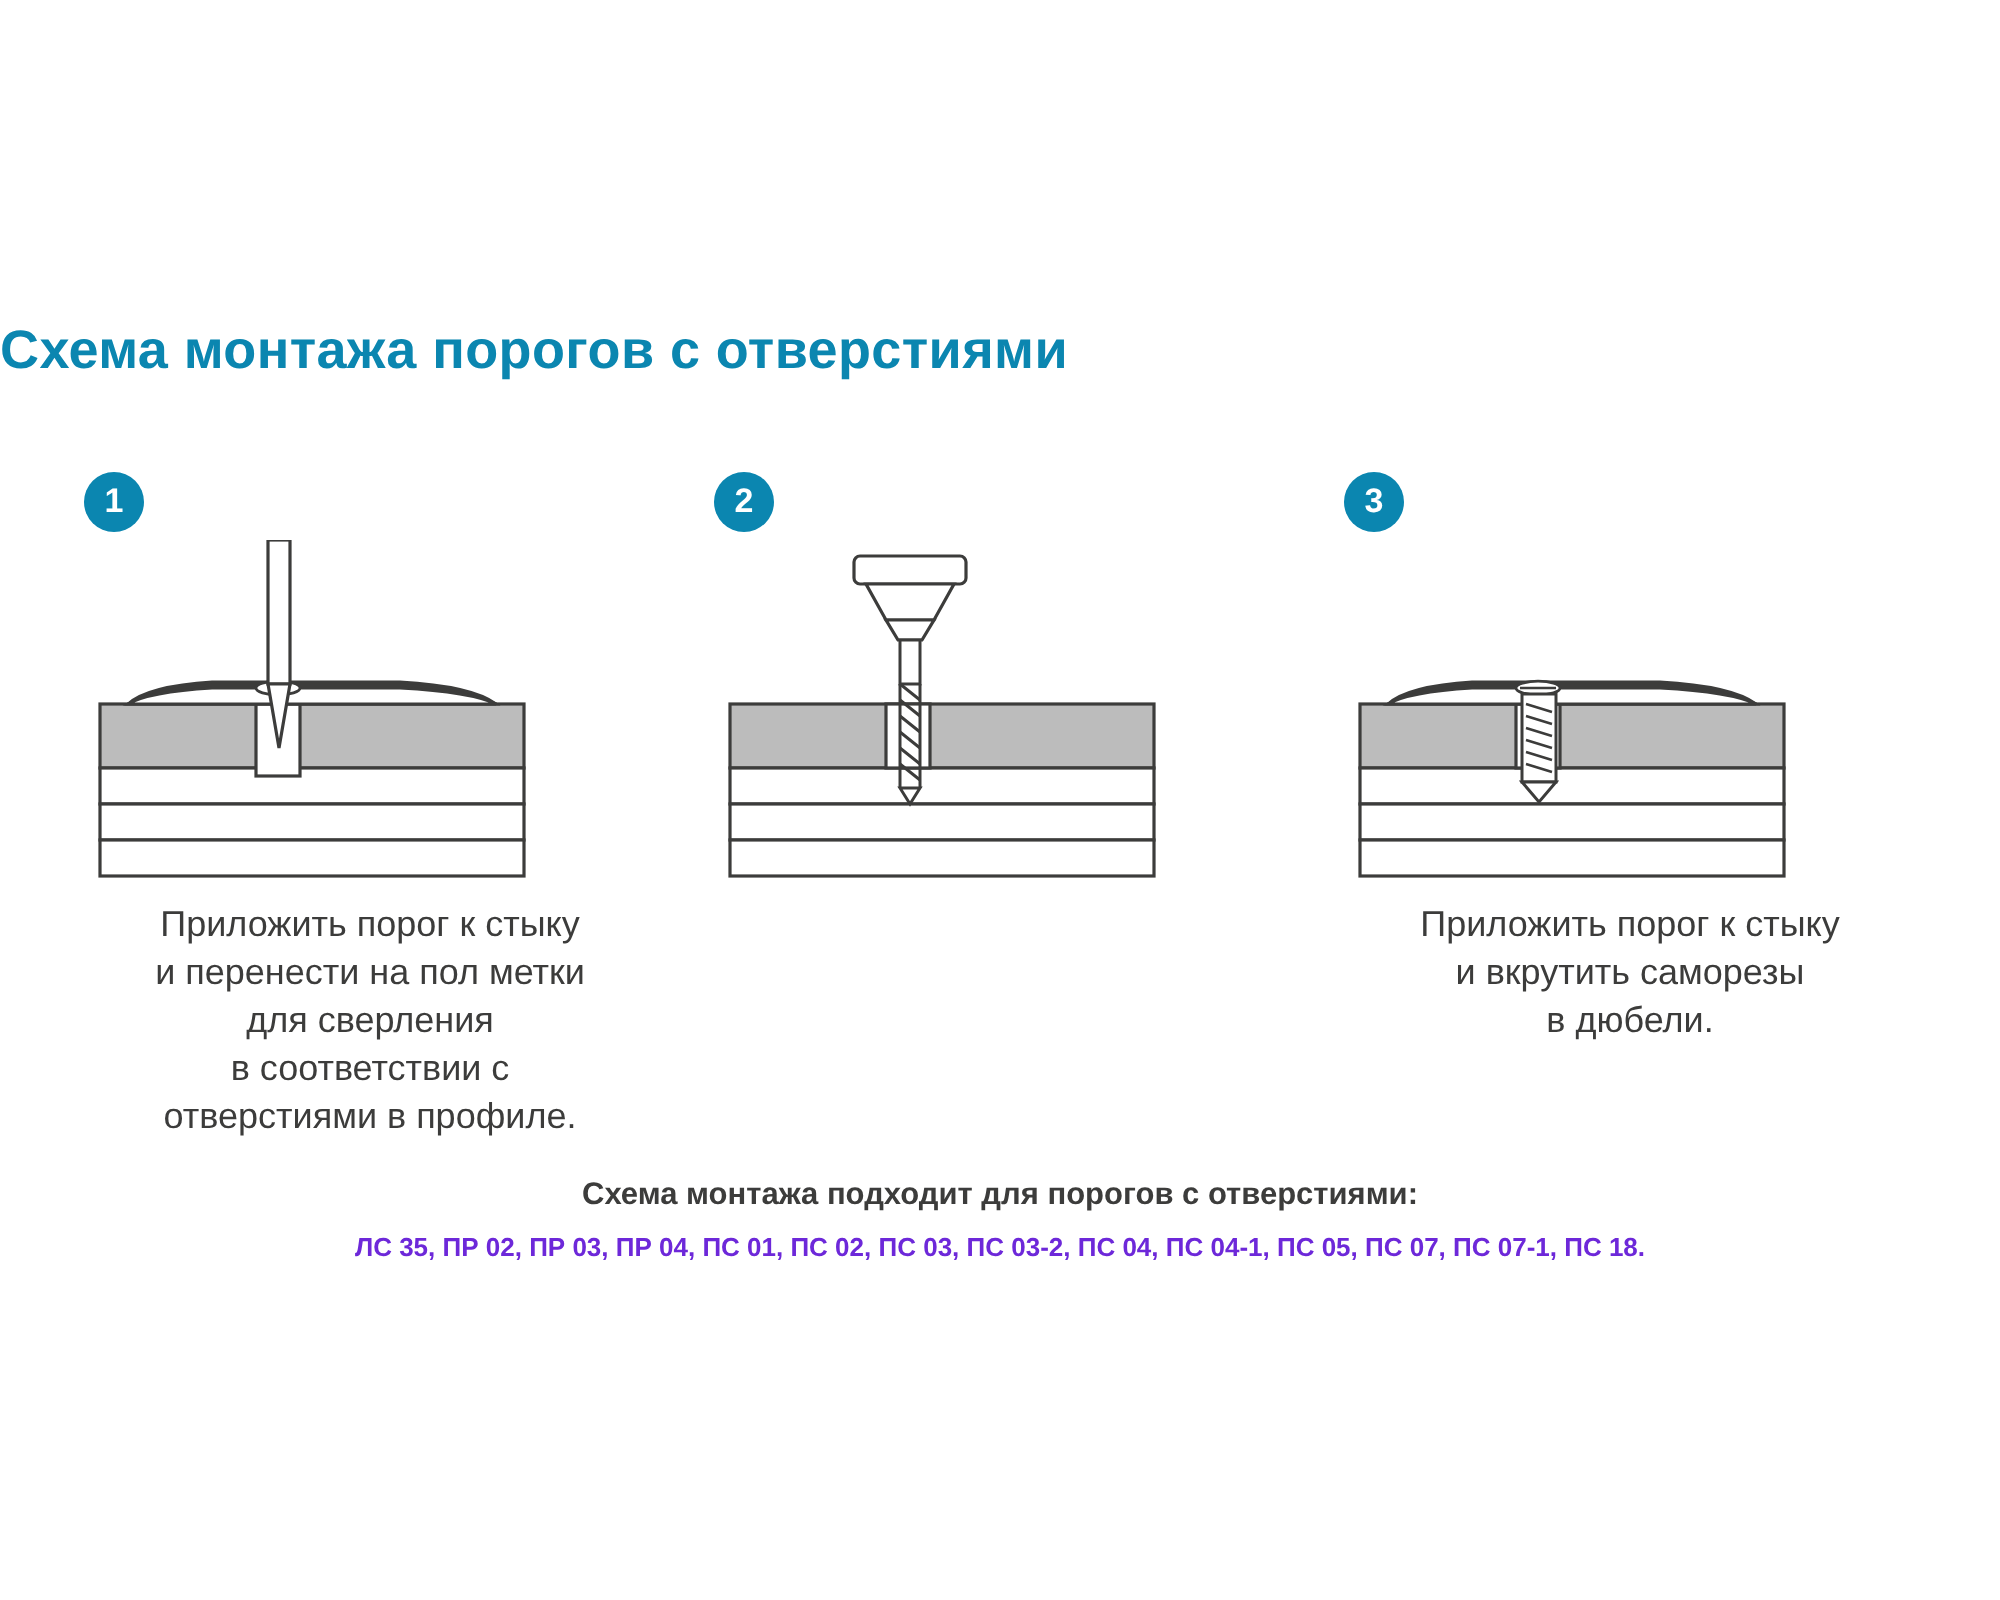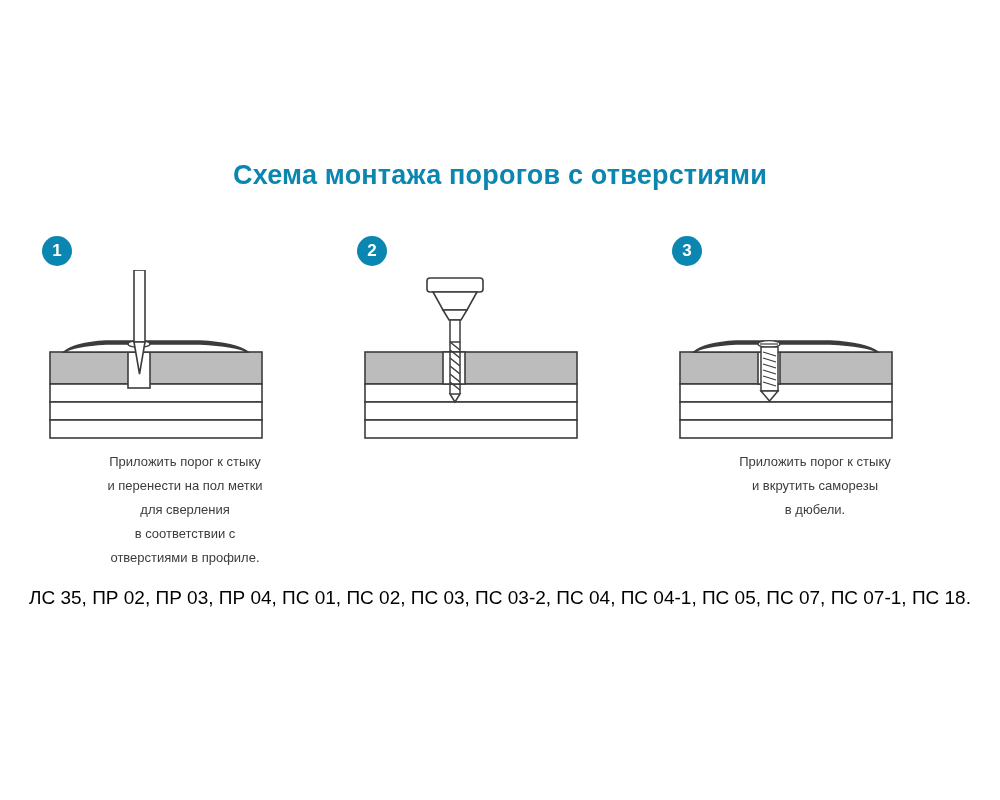--- a/index.html
+++ b/index.html
@@ -19,21 +19,20 @@
     position: absolute;
     left: 0; top: 0;
     width: 1000px;
     height: 800px;
   }
   .title {
     position: absolute;
     top: 160px;
     left: 0;
     width: 1000px;
-    text-align: center;
     font-size: 27px;
     font-weight: bold;
     color: #0b86b0;
     letter-spacing: 0.2px;
   }
   .steps {
     position: absolute;
     top: 236px;
     left: 40px;
     width: 920px;
@@ -58,42 +57,43 @@
     margin-left: 2px;
   }
   .figure {
     height: 170px;
     margin-top: 4px;
     position: relative;
   }
   .caption {
     margin-top: 10px;
     text-align: center;
-    font-size: 13px;
+    font-size: 18px;
     line-height: 24px;
     color: #3c3c3b;
     white-space: pre-line;
   }
   .footer {
     position: absolute;
     top: 585px;
     left: 0;
     width: 1000px;
     text-align: center;
   }
   .footer-line1 {
     font-size: 15.5px;
     font-weight: bold;
     color: #3c3c3b;
     line-height: 26px;
   }
   .footer-line2 {
-    font-size: 19px;
-    color: #000000;
+    font-size: 13px;
+    color: #6d28d9;
     line-height: 26px;
+    font-weight: bold;
   }
 </style>
 </head>
 <body>
 
 <div class="page">
 
   <div class="title">Схема монтажа порогов с отверстиями</div>
 
   <div class="steps">
@@ -177,16 +177,17 @@
         </svg>
       </div>
       <div class="caption">Приложить порог к стыку
 и вкрутить саморезы
 в дюбели.</div>
     </div>
 
   </div>
 
   <div class="footer">
+    <div class="footer-line1">Схема монтажа подходит для порогов с отверстиями:</div>
     <div class="footer-line2">ЛС 35, ПР 02, ПР 03, ПР 04, ПС 01, ПС 02, ПС 03, ПС 03-2, ПС 04, ПС 04-1, ПС 05, ПС 07, ПС 07-1, ПС 18.</div>
   </div>
 
 </div>
 
 </body></html>

